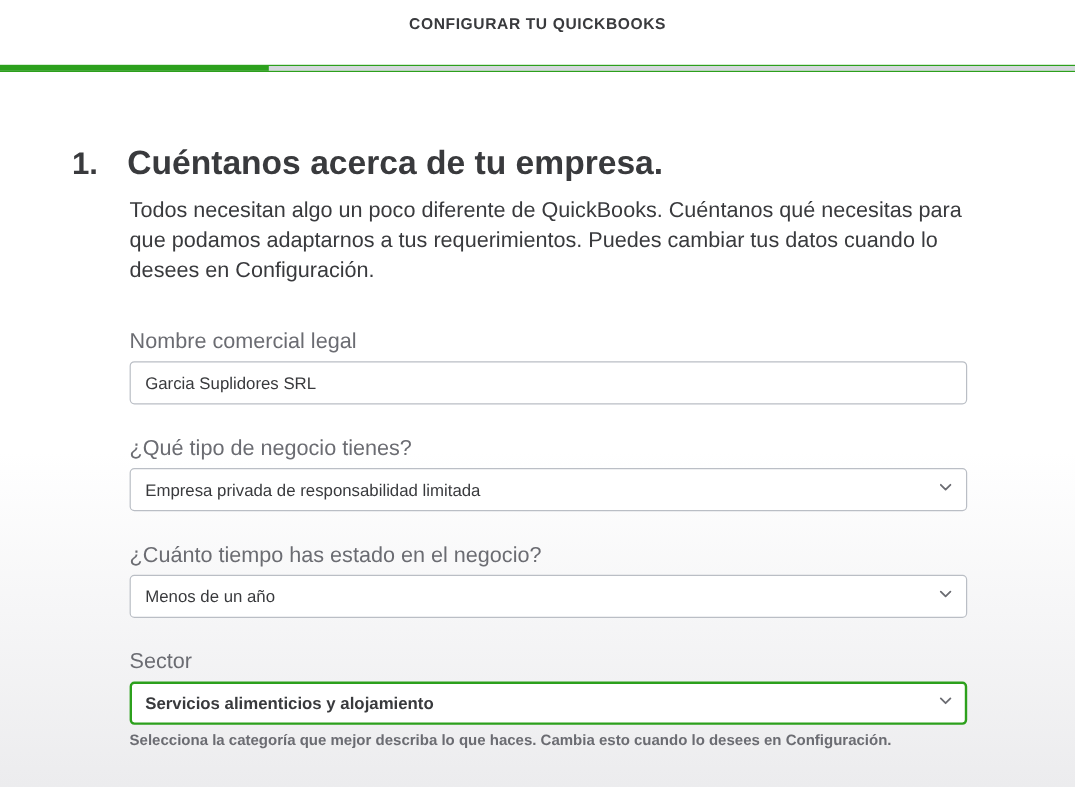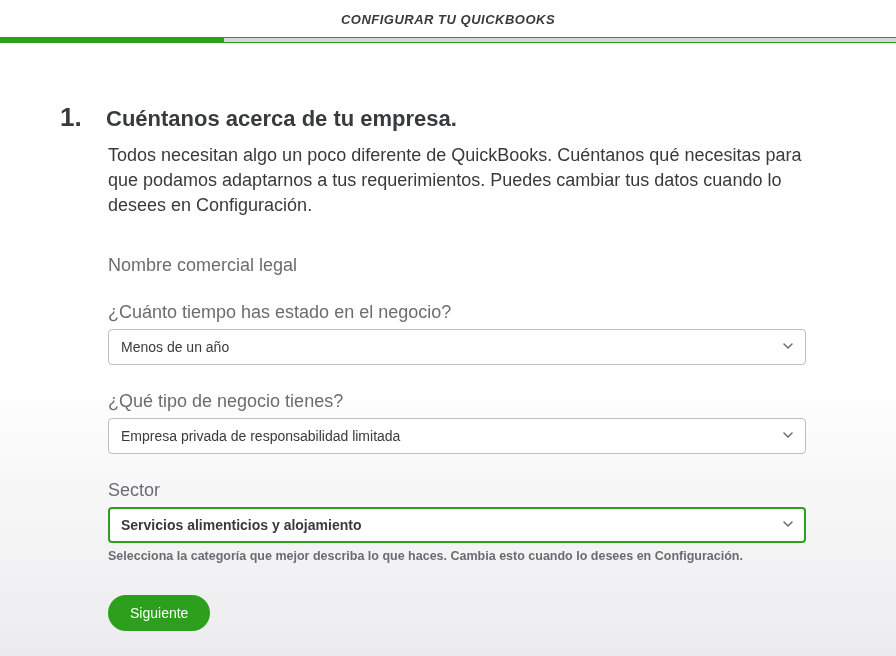--- a/index.html
+++ b/index.html
@@ -11,22 +11,21 @@
       font-family: -apple-system, BlinkMacSystemFont, "Segoe UI", Helvetica, Arial, sans-serif;
       background: #fff;
       color: #333;
       width: 896px;
       height: 656px;
       overflow: hidden;
       position: relative;
     }
     .page-header {
       text-align: center;
-      padding: 12px 0 11px 0;
-      font-style: italic;
+      padding: 12px 0 28px 0;
     }
     .page-header-title {
       font-size: 13px;
       font-weight: 600;
       letter-spacing: 0.5px;
       color: #393a3d;
     }
     .progress-bar {
       width: 100%;
       height: 4px;
@@ -67,21 +66,21 @@
       gap: 14px;
       margin-bottom: 10px;
     }
     .step-number {
       font-size: 26px;
       font-weight: 700;
       color: #393a3d;
       min-width: 32px;
     }
     .step-title {
-      font-size: 22px;
+      font-size: 28px;
       font-weight: 700;
       color: #393a3d;
       line-height: 1.2;
     }
     .subtitle {
       font-size: 18px;
       color: #393a3d;
       line-height: 1.4;
       margin-left: 48px;
       margin-bottom: 36px;
@@ -190,38 +189,39 @@
     <div class="step-number">1.</div>
     <h1 class="step-title">Cuéntanos acerca de tu empresa.</h1>
   </div>
 
   <p class="subtitle">Todos necesitan algo un poco diferente de QuickBooks. Cuéntanos qué necesitas para que podamos adaptarnos a tus requerimientos. Puedes cambiar tus datos cuando lo desees en Configuración.</p>
 
   <div class="form">
 
     <div class="field-group">
       <label class="field-label">Nombre comercial legal</label>
-    </div>
-
-    <div class="field-group">
-      <label class="field-label">¿Cuánto tiempo has estado en el negocio?</label>
+      <input type="text" class="text-input" value="Garcia Suplidores SRL" style="">
+    </div>
+
+    <div class="field-group">
+      <label class="field-label">¿Qué tipo de negocio tienes?</label>
       <div class="select-wrap">
-        <div class="select-input">Menos de un año</div>
+        <div class="select-input">Empresa privada de responsabilidad limitada</div>
         <span class="chevron">
           <svg width="12" height="12" viewBox="0 0 12 12">
               <path d="M2 4 L6 8 L10 4" stroke="currentColor" stroke-width="1.5" fill="none" stroke-linecap="round" stroke-linejoin="round"></path>
             </svg>
         </span>
       </div>
     </div>
 
     <div class="field-group">
-      <label class="field-label">¿Qué tipo de negocio tienes?</label>
+      <label class="field-label">¿Cuánto tiempo has estado en el negocio?</label>
       <div class="select-wrap">
-        <div class="select-input">Empresa privada de responsabilidad limitada</div>
+        <div class="select-input">Menos de un año</div>
         <span class="chevron">
           <svg width="12" height="12" viewBox="0 0 12 12">
               <path d="M2 4 L6 8 L10 4" stroke="currentColor" stroke-width="1.5" fill="none" stroke-linecap="round" stroke-linejoin="round"></path>
             </svg>
         </span>
       </div>
     </div>
 
     <div class="field-group">
       <label class="field-label">Sector</label>

